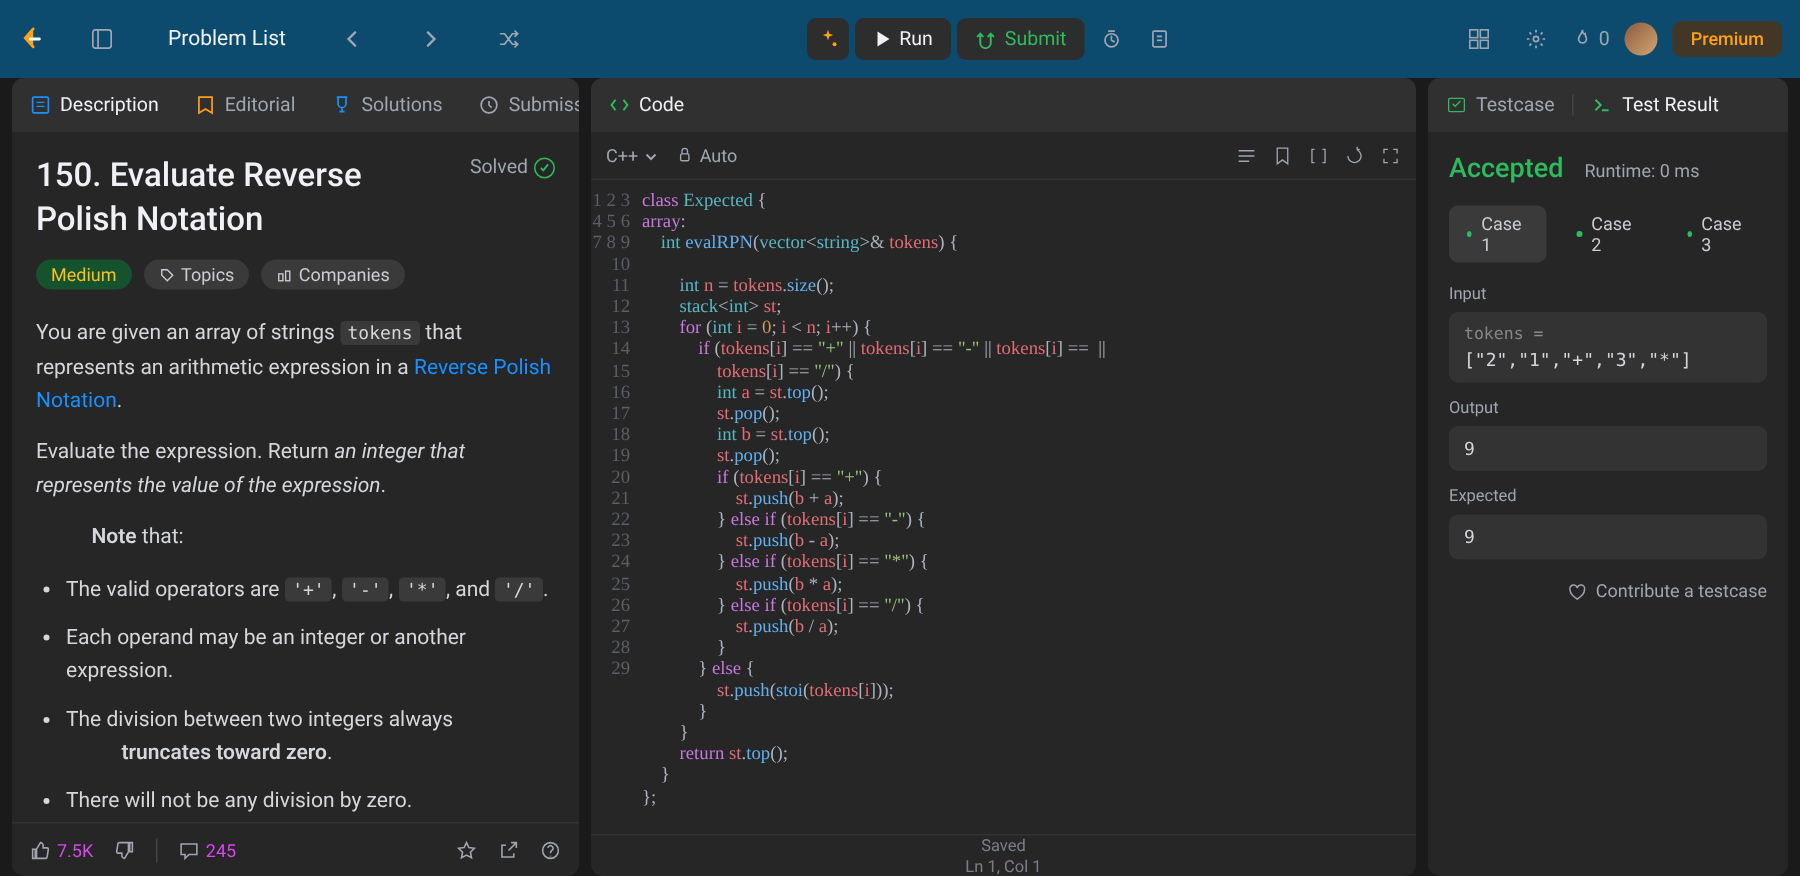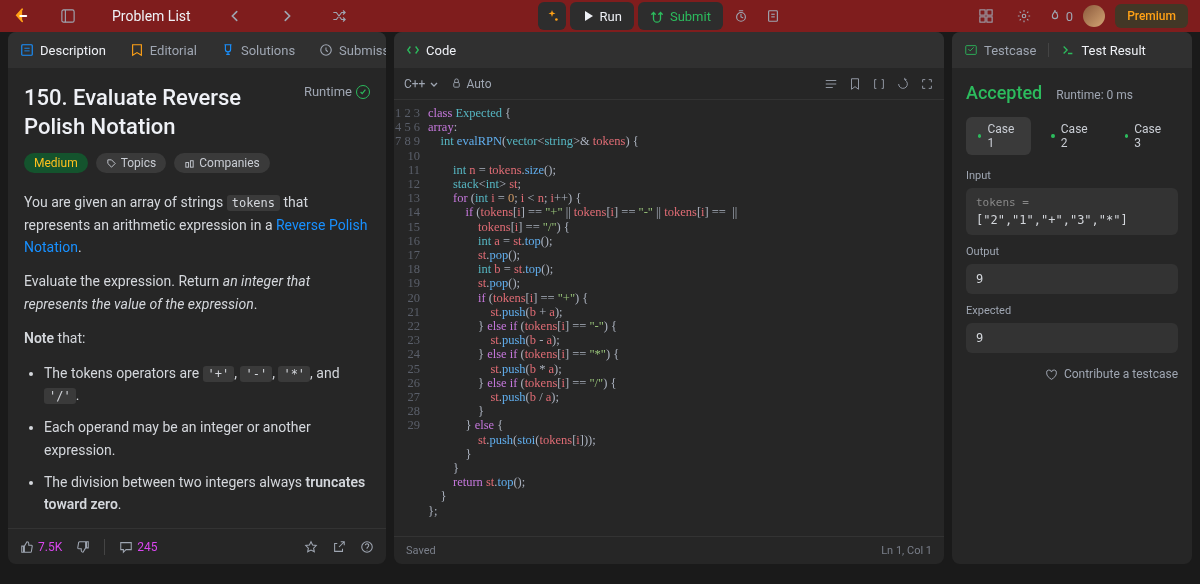--- a/index.html
+++ b/index.html
@@ -1,17 +1,17 @@
 <!DOCTYPE html>
 <html><head>
 <meta charset="utf-8">
 <style>
 * { margin:0; padding:0; box-sizing:border-box; }
 body { background:#1a1a1a; font-family:-apple-system,BlinkMacSystemFont,"Segoe UI",Roboto,sans-serif; color:#eff1f6; font-size:13px; overflow:hidden; width:1200px; height:584px; }
-.topbar { height:32px; background:#7f1d1d; display:flex; align-items:center; padding:0 12px; gap:24px; }
+.topbar { height:52px; background:#0c4a6e; display:flex; align-items:center; padding:0 12px; gap:24px; }
 .logo { width:18px; height:18px; display:flex; align-items:center; justify-content:center; }
 .icon-btn { width:28px; height:28px; border-radius:4px; display:flex; align-items:center; justify-content:center; color:#9fa6b2; cursor:pointer; }
 .problist { color:#eff1f6; font-size:14px; padding:0 6px; display:flex; align-items:center; gap:6px; }
 .flex-spacer { flex:1; }
 .center-controls { display:flex; gap:4px; }
 .run-btn { display:flex; align-items:center; gap:6px; padding:5px 12px; background:#2d2d2d; border-radius:6px; color:#eff1f6; font-size:13px; cursor:pointer; }
 .submit-btn { display:flex; align-items:center; gap:6px; padding:5px 12px; background:#2d2d2d; border-radius:6px; color:#2cbb5d; font-size:13px; cursor:pointer; }
 .sparkle-btn { width:28px; height:28px; border-radius:6px; background:#2d2d2d; display:flex; align-items:center; justify-content:center; cursor:pointer; }
 .right-ctrls { display:flex; align-items:center; gap:10px; }
 .streak { display:flex; align-items:center; gap:4px; color:#9fa6b2; }
@@ -36,37 +36,37 @@
 .solved-check { width:14px; height:14px; border:1.5px solid #2cbb5d; border-radius:50%; display:flex; align-items:center; justify-content:center; }
 .tags-row { display:flex; gap:8px; margin-bottom:18px; }
 .pill { padding:3px 10px; border-radius:12px; font-size:12px; display:flex; align-items:center; gap:4px; cursor:pointer; }
 .pill-medium { background:#14532d; color:#ffc01e; }
 .pill-gray { background:#3a3a3a; color:#c9cdd4; }
 .desc-text { color:#d4d7dc; font-size:14px; line-height:1.6; }
 .desc-text p { margin-bottom:12px; }
 .code-inline { background:#3a3a3a; padding:1px 5px; border-radius:3px; font-family:ui-monospace,Menlo,monospace; font-size:12px; }
 .link { color:#1890ff; }
 .italic { font-style:italic; }
-.bold { font-weight:600; }
+.bold { font-weight:600;margin-left:37px; }
 .desc-text ul { padding-left:20px; margin-bottom:16px; }
 .desc-text li { margin-bottom:10px; list-style:disc; }
 .bottom-bar { height:36px; border-top:1px solid #333; display:flex; align-items:center; padding:0 12px; gap:14px; color:#d946ef; font-size:12px; flex-shrink:0; }
 .bottom-item { display:flex; align-items:center; gap:4px; cursor:pointer; }
 .toolbar { height:32px; display:flex; align-items:center; padding:0 10px; gap:12px; color:#9fa6b2; font-size:12px; border-bottom:1px solid #333; flex-shrink:0; }
 .toolbar-right { margin-left:auto; display:flex; gap:10px; }
 .code-area { flex:1; display:flex; font-family:Liberation Serif, serif; font-size:12.5px; line-height:14.2px; overflow:auto; background:#262626; }
 .gutter { width:34px; text-align:right; padding:6px 8px 6px 0; color:#5a5f6a; user-select:none; flex-shrink:0; }
 .code-lines { padding:6px 0; white-space:pre; color:#abb2bf; }
 .kw { color:#c678dd; }
 .ty { color:#56b6c2; }
 .fn { color:#61afef; }
 .str { color:#98c379; }
 .num { color:#d19a66; }
 .var { color:#e06c75; }
-.status-bar { height:28px; border-top:1px solid #333; display:flex; align-items:center; justify-content:space-between; padding:0 12px; color:#7a7f8a; font-size:11px; flex-shrink:0; }
+.status-bar { height:28px; border-top:1px solid #333; display:flex; align-items:center; justify-content:space-between; padding:0 12px; color:#7a7f8a; font-size:11px; flex-shrink:0;flex-direction:column; }
 .accepted { color:#2cbb5d; font-size:18px; font-weight:500; }
 .runtime { color:#9fa6b2; font-size:12px; }
 .case-tabs { display:flex; gap:8px; margin:14px 0; }
 .case-tab { padding:5px 12px; border-radius:6px; font-size:12px; color:#c9cdd4; cursor:pointer; display:flex; align-items:center; gap:6px; }
 .case-tab.active { background:#3a3a3a; }
 .case-dot { width:4px; height:4px; border-radius:50%; background:#2cbb5d; }
 .field-label { color:#9fa6b2; font-size:11px; margin-bottom:6px; margin-top:10px; }
 .field-box { background:#333; border-radius:6px; padding:8px 10px; font-family:ui-monospace,monospace; font-size:12px; color:#d4d7dc; }
 .sub-label { color:#888; font-size:11px; margin-bottom:4px; }
 .contribute { display:flex; align-items:center; justify-content:flex-end; gap:6px; color:#9fa6b2; font-size:12px; margin-top:14px; cursor:pointer; }
@@ -207,21 +207,21 @@
               <path d="M8 5v3l2 2" stroke="#9fa6b2" stroke-width="1.3"></path>
             </svg>
           </span>
         <span>Submissions</span>
       </div>
     </div>
     <div class="panel-content">
       <div class="prob-header">
         <div class="prob-title">150. Evaluate Reverse Polish Notation</div>
         <div class="solved">
-          <span>Runtime</span>
+          <span>Solved</span>
           <span class="solved-check">
               <svg width="8" height="8" viewBox="0 0 10 10">
                 <path d="M2 5l2 2 4-5" stroke="#2cbb5d" stroke-width="1.5" fill="none"></path>
               </svg>
             </span>
         </div>
       </div>
       <div class="tags-row">
         <div class="pill pill-medium">Medium</div>
         <div class="pill pill-gray">
@@ -236,21 +236,21 @@
               <rect x="7" y="3" width="3" height="7" stroke="#c9cdd4" fill="none"></rect>
             </svg>
           <span>Companies</span>
         </div>
       </div>
       <div class="desc-text">
         <p><span>You are given an array of strings </span><code class="code-inline">tokens</code><span> that represents an arithmetic expression in a </span><a class="link">Reverse Polish Notation</a><span>.</span></p>
         <p><span>Evaluate the expression. Return </span><span class="italic">an integer that represents the value of the expression</span><span>.</span></p>
         <p><span class="bold">Note</span><span> that:</span></p>
         <ul>
-          <li><span>The tokens operators are </span><code class="code-inline">'+'</code><span>, </span><code class="code-inline">'-'</code><span>, </span><code class="code-inline">'*'</code><span>, and </span><code class="code-inline">'/'</code><span>.</span></li>
+          <li><span>The valid operators are </span><code class="code-inline">'+'</code><span>, </span><code class="code-inline">'-'</code><span>, </span><code class="code-inline">'*'</code><span>, and </span><code class="code-inline">'/'</code><span>.</span></li>
           <li>Each operand may be an integer or another expression.</li>
           <li><span>The division between two integers always </span><span class="bold">truncates toward zero</span><span>.</span></li>
           <li>There will not be any division by zero.</li>
 
         </ul>
 
       </div>
     </div>
     <div class="bottom-bar">
       <div class="bottom-item">

